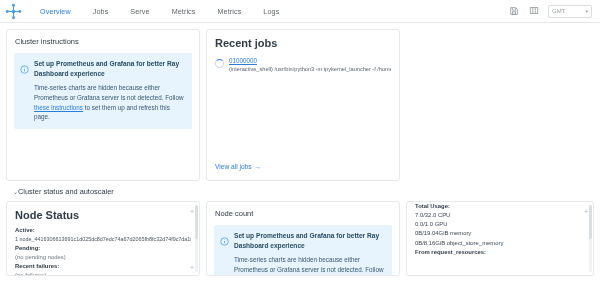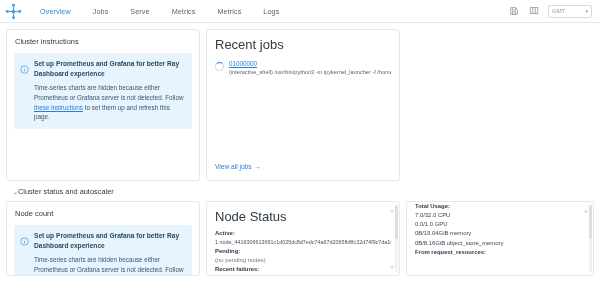--- a/index.html
+++ b/index.html
@@ -73,21 +73,21 @@
   .col-left  { width: 194px; }
   .col-mid   { width: 194px; }
   .col-right { width: 188px; }
 
   .card-title {
     font-size: 7.5px;
     color: #2f3b45;
     padding: 7px 8px 5px 8px;
     font-weight: 400;
   }
-  .card-title.bold { font-weight: 400; font-size: 13px; }
+  .card-title.bold { font-weight: 700; font-size: 11px; }
 
   
   .alert {
     margin: 2px 7px 0 7px;
     background: #e8f4fd;
     border-radius: 2px;
     padding: 6px 7px 7px 6px;
     display: flex;
     gap: 5px;
   }
@@ -288,54 +288,54 @@
 
   </div>
 
   <div class="section-header">
     <span class="chev">⌄</span>
     <span class="label">Cluster status and autoscaler</span>
   </div>
 
   <div class="row">
 
+    <div class="card col-mid" style="height:75px;">
+      <div class="card-title bold">Node Status</div>
+      <div class="panel-expand">+</div>
+      <div class="status-body">
+        <div class="status-line head">Active:</div>
+        <div class="status-line mono">1 node_4416306613691c1d025dc8d7edc74a67d2065fb8fc32d74f9c7da1fa</div>
+        <div class="status-line head">Pending:</div>
+        <div class="status-line muted">(no pending nodes)</div>
+        <div class="status-line head">Recent failures:</div>
+        <div class="status-line muted">(no failures)</div>
+      </div>
+      <div class="panel-expand bottom">+</div>
+      <div class="scrollbar">
+        <div class="thumb"></div>
+      </div>
+    </div>
+
     <div class="card col-left" style="height:75px;">
       <div class="card-title">Node count</div>
       <div class="alert">
         <span class="alert-icon">
           <svg viewBox="0 0 24 24" width="9" height="9" fill="none" stroke="#4a9fe0" stroke-width="2">
             <circle cx="12" cy="12" r="10"></circle>
             <line x1="12" y1="11" x2="12" y2="17"></line>
             <circle cx="12" cy="7.5" r="1.1" fill="#4a9fe0" stroke="none"></circle>
           </svg>
         </span>
         <div class="alert-body">
           <div class="alert-title">Set up Prometheus and Grafana for better Ray Dashboard experience</div>
           <div class="alert-text"><span>Time-series charts are hidden because either Prometheus or Grafana server is not detected. Follow </span><span class="alert-link">these instructions</span><span> to set them up and refresh this page.</span></div>
         </div>
       </div>
     </div>
 
-    <div class="card col-mid" style="height:75px;">
-      <div class="card-title bold">Node Status</div>
-      <div class="panel-expand">+</div>
-      <div class="status-body">
-        <div class="status-line head">Active:</div>
-        <div class="status-line mono">1 node_4416306613691c1d025dc8d7edc74a67d2065fb8fc32d74f9c7da1fa</div>
-        <div class="status-line head">Pending:</div>
-        <div class="status-line muted">(no pending nodes)</div>
-        <div class="status-line head">Recent failures:</div>
-        <div class="status-line muted">(no failures)</div>
-      </div>
-      <div class="panel-expand bottom">+</div>
-      <div class="scrollbar">
-        <div class="thumb"></div>
-      </div>
-    </div>
-
     <div class="card col-right" style="height:75px;">
       <div class="panel-expand">+</div>
       <div class="status-body">
         <div class="status-line head">Total Usage:</div>
         <div class="status-line">7.0/32.0 CPU</div>
         <div class="status-line">0.0/1.0 GPU</div>
         <div class="status-line">0B/19.04GiB memory</div>
         <div class="status-line">0B/8.16GiB object_store_memory</div>
         <div class="status-line head">From request_resources:</div>
       </div>

